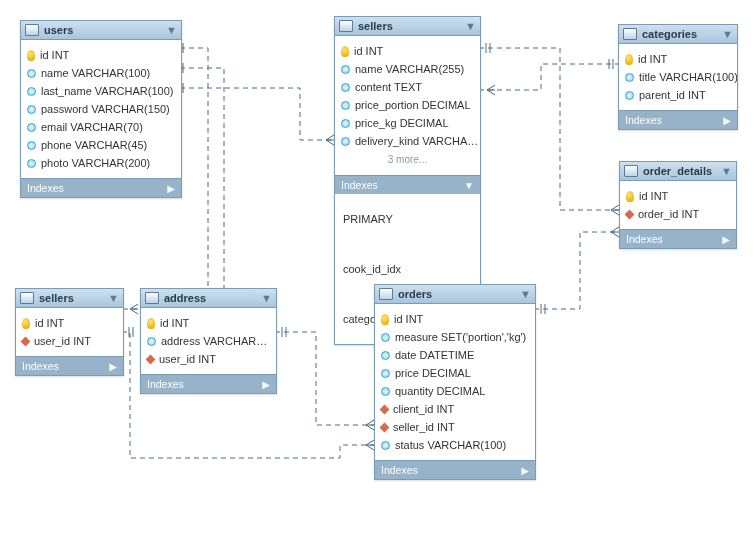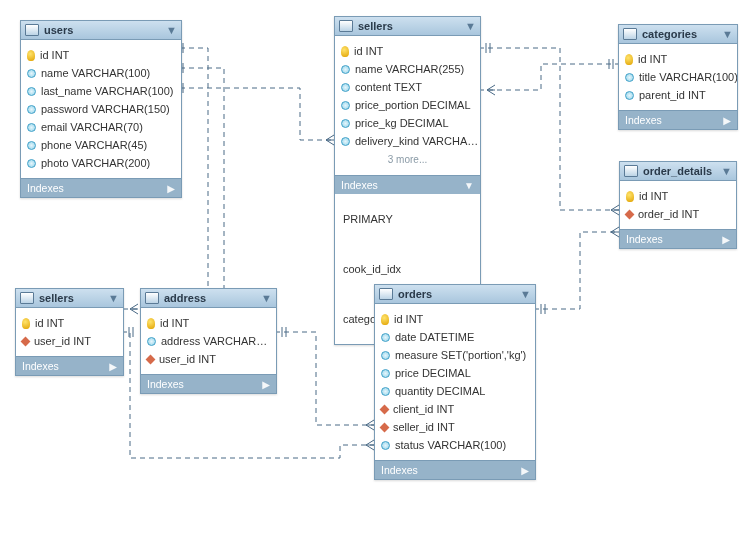--- a/index.html
+++ b/index.html
@@ -235,25 +235,25 @@
         <span>orders</span>
         <span class="ar">▼</span>
       </div>
       <div class="cols">
         <div class="col">
           <span class="pk"></span>
           <span>id INT</span>
         </div>
         <div class="col">
           <span class="fld"></span>
+          <span>measure SET('portion','kg')</span>
+        </div>
+        <div class="col">
+          <span class="fld"></span>
           <span>date DATETIME</span>
-        </div>
-        <div class="col">
-          <span class="fld"></span>
-          <span>measure SET('portion','kg')</span>
         </div>
         <div class="col">
           <span class="fld"></span>
           <span>price DECIMAL</span>
         </div>
         <div class="col">
           <span class="fld"></span>
           <span>quantity DECIMAL</span>
         </div>
         <div class="col">

